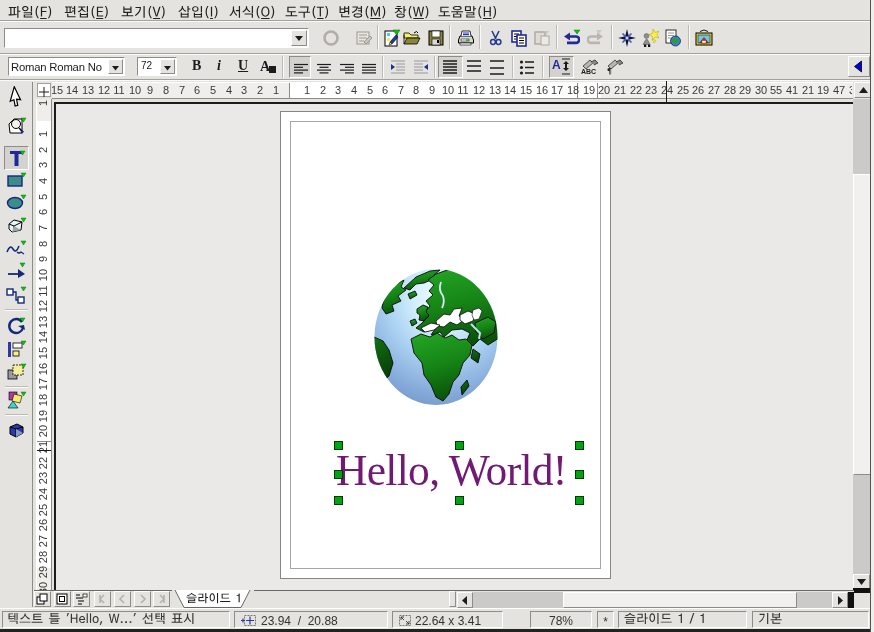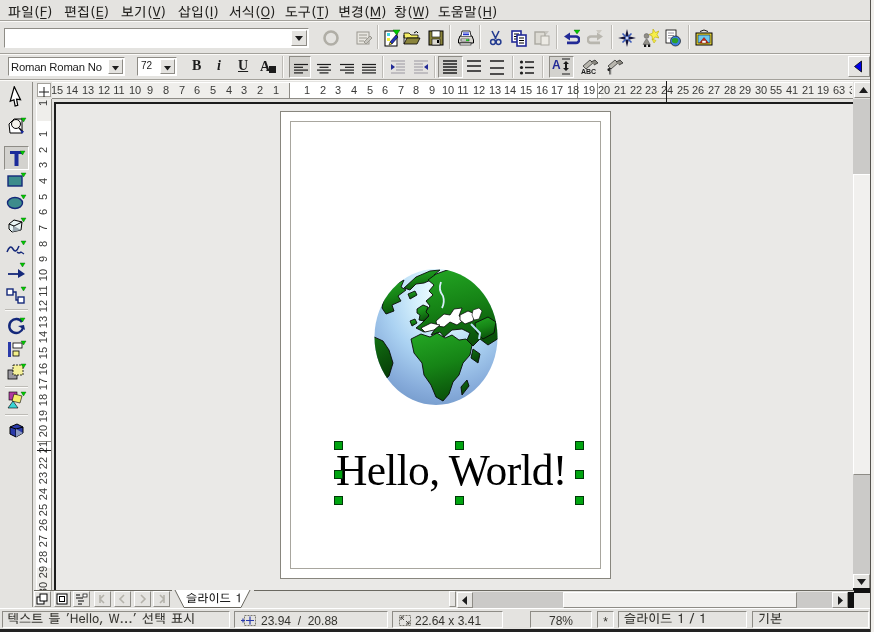--- a/index.html
+++ b/index.html
@@ -349,21 +349,21 @@
     <div class="abs num" style="left:631px;top:1px;width:20px;margin-left:-10px;text-align:center">25</div>
     <div class="abs num" style="left:646px;top:1px;width:20px;margin-left:-10px;text-align:center">26</div>
     <div class="abs num" style="left:662px;top:1px;width:20px;margin-left:-10px;text-align:center">27</div>
     <div class="abs num" style="left:678px;top:1px;width:20px;margin-left:-10px;text-align:center">28</div>
     <div class="abs num" style="left:693px;top:1px;width:20px;margin-left:-10px;text-align:center">29</div>
     <div class="abs num" style="left:709px;top:1px;width:20px;margin-left:-10px;text-align:center">30</div>
     <div class="abs num" style="left:724px;top:1px;width:20px;margin-left:-10px;text-align:center">55</div>
     <div class="abs num" style="left:740px;top:1px;width:20px;margin-left:-10px;text-align:center">41</div>
     <div class="abs num" style="left:756px;top:1px;width:20px;margin-left:-10px;text-align:center">21</div>
     <div class="abs num" style="left:771px;top:1px;width:20px;margin-left:-10px;text-align:center">19</div>
-    <div class="abs num" style="left:787px;top:1px;width:20px;margin-left:-10px;text-align:center">63</div>
+    <div class="abs num" style="left:787px;top:1px;width:20px;margin-left:-10px;text-align:center">47</div>
     <div class="abs num" style="left:803px;top:1px;width:20px;margin-left:-10px;text-align:center">36</div>
   </div>
 <div class="abs" style="left:666px;top:81px;width:1px;height:21px;background:#1c1c1c"></div>
 <div class="abs raised" style="left:854px;top:82px;width:19px;height:16px"><svg width="17" height="14">
       <path d="M8.5 4 L13 10 L4 10 Z" fill="#1c1c1c"></path>
     </svg></div>
 <div class="abs" style="left:0;top:82px;width:33px;height:525px;background:#e4e3e0;border-right:1px solid #8e8c86"></div>
 <svg class="abs" style="left:6px;top:86px" width="21" height="21" viewBox="0 0 21 21">
     <path d="M7 1 L15 13 L11 13 L13 19 L10.5 20 L8.5 14 L5 16 Z" fill="#fff" stroke="#000" stroke-width="1.2" transform="rotate(8 10 10)"></path>
   </svg>
@@ -520,21 +520,21 @@
 <path d="M62 53 L70 46 L76 47 L80 41 L88 40 L85 48 L91 51 L83 57 L76 54 L70 59 L63 58 Z"></path>
 <path d="M86 47 l8 -4 7 3 -2 7 -8 3 -5 -4 Z"></path>
 <path d="M47 60 L57 55 L66 57 L60 62 L51 64 Z"></path>
 <path d="M99 42 l6 -2 3 3 -3 8 -5 1 -2 -5 Z" stroke-width="0.6"></path>
 </g>
 <g clip-path="url(#cp)" fill="none" stroke="#d8eefc" stroke-width="1.8">
 <path d="M67 14 Q64 22 69 28 Q71 34 68 40"></path>
 </g>
 <path d="M97 56 L106 65 L105 71" fill="none" stroke="#bce0f8" stroke-width="2" clip-path="url(#cp)"></path>
 </svg>
-    <div class="abs" style="left:280px;top:341px;width:240px;letter-spacing:-0.7px;font-family:'Liberation Serif',serif;font-size:43.5px;color:#000000;white-space:nowrap">Hello, World!</div>
+    <div class="abs" style="left:280px;top:341px;width:240px;letter-spacing:-0.7px;font-family:'Liberation Serif',serif;font-size:43.5px;color:#701a75;white-space:nowrap">Hello, World!</div>
     <div class="abs" style="left:278px;top:337px;width:9px;height:9px;background:#00a410;border:1px solid #003808"></div>
     <div class="abs" style="left:278px;top:366px;width:9px;height:9px;background:#00a410;border:1px solid #003808"></div>
     <div class="abs" style="left:278px;top:392px;width:9px;height:9px;background:#00a410;border:1px solid #003808"></div>
     <div class="abs" style="left:399px;top:337px;width:9px;height:9px;background:#00a410;border:1px solid #003808"></div>
     <div class="abs" style="left:399px;top:392px;width:9px;height:9px;background:#00a410;border:1px solid #003808"></div>
     <div class="abs" style="left:519px;top:337px;width:9px;height:9px;background:#00a410;border:1px solid #003808"></div>
     <div class="abs" style="left:519px;top:366px;width:9px;height:9px;background:#00a410;border:1px solid #003808"></div>
     <div class="abs" style="left:519px;top:392px;width:9px;height:9px;background:#00a410;border:1px solid #003808"></div>
   </div>
 <div class="abs" style="left:853px;top:99px;width:20px;height:475px;background:#cbcac8"></div>

